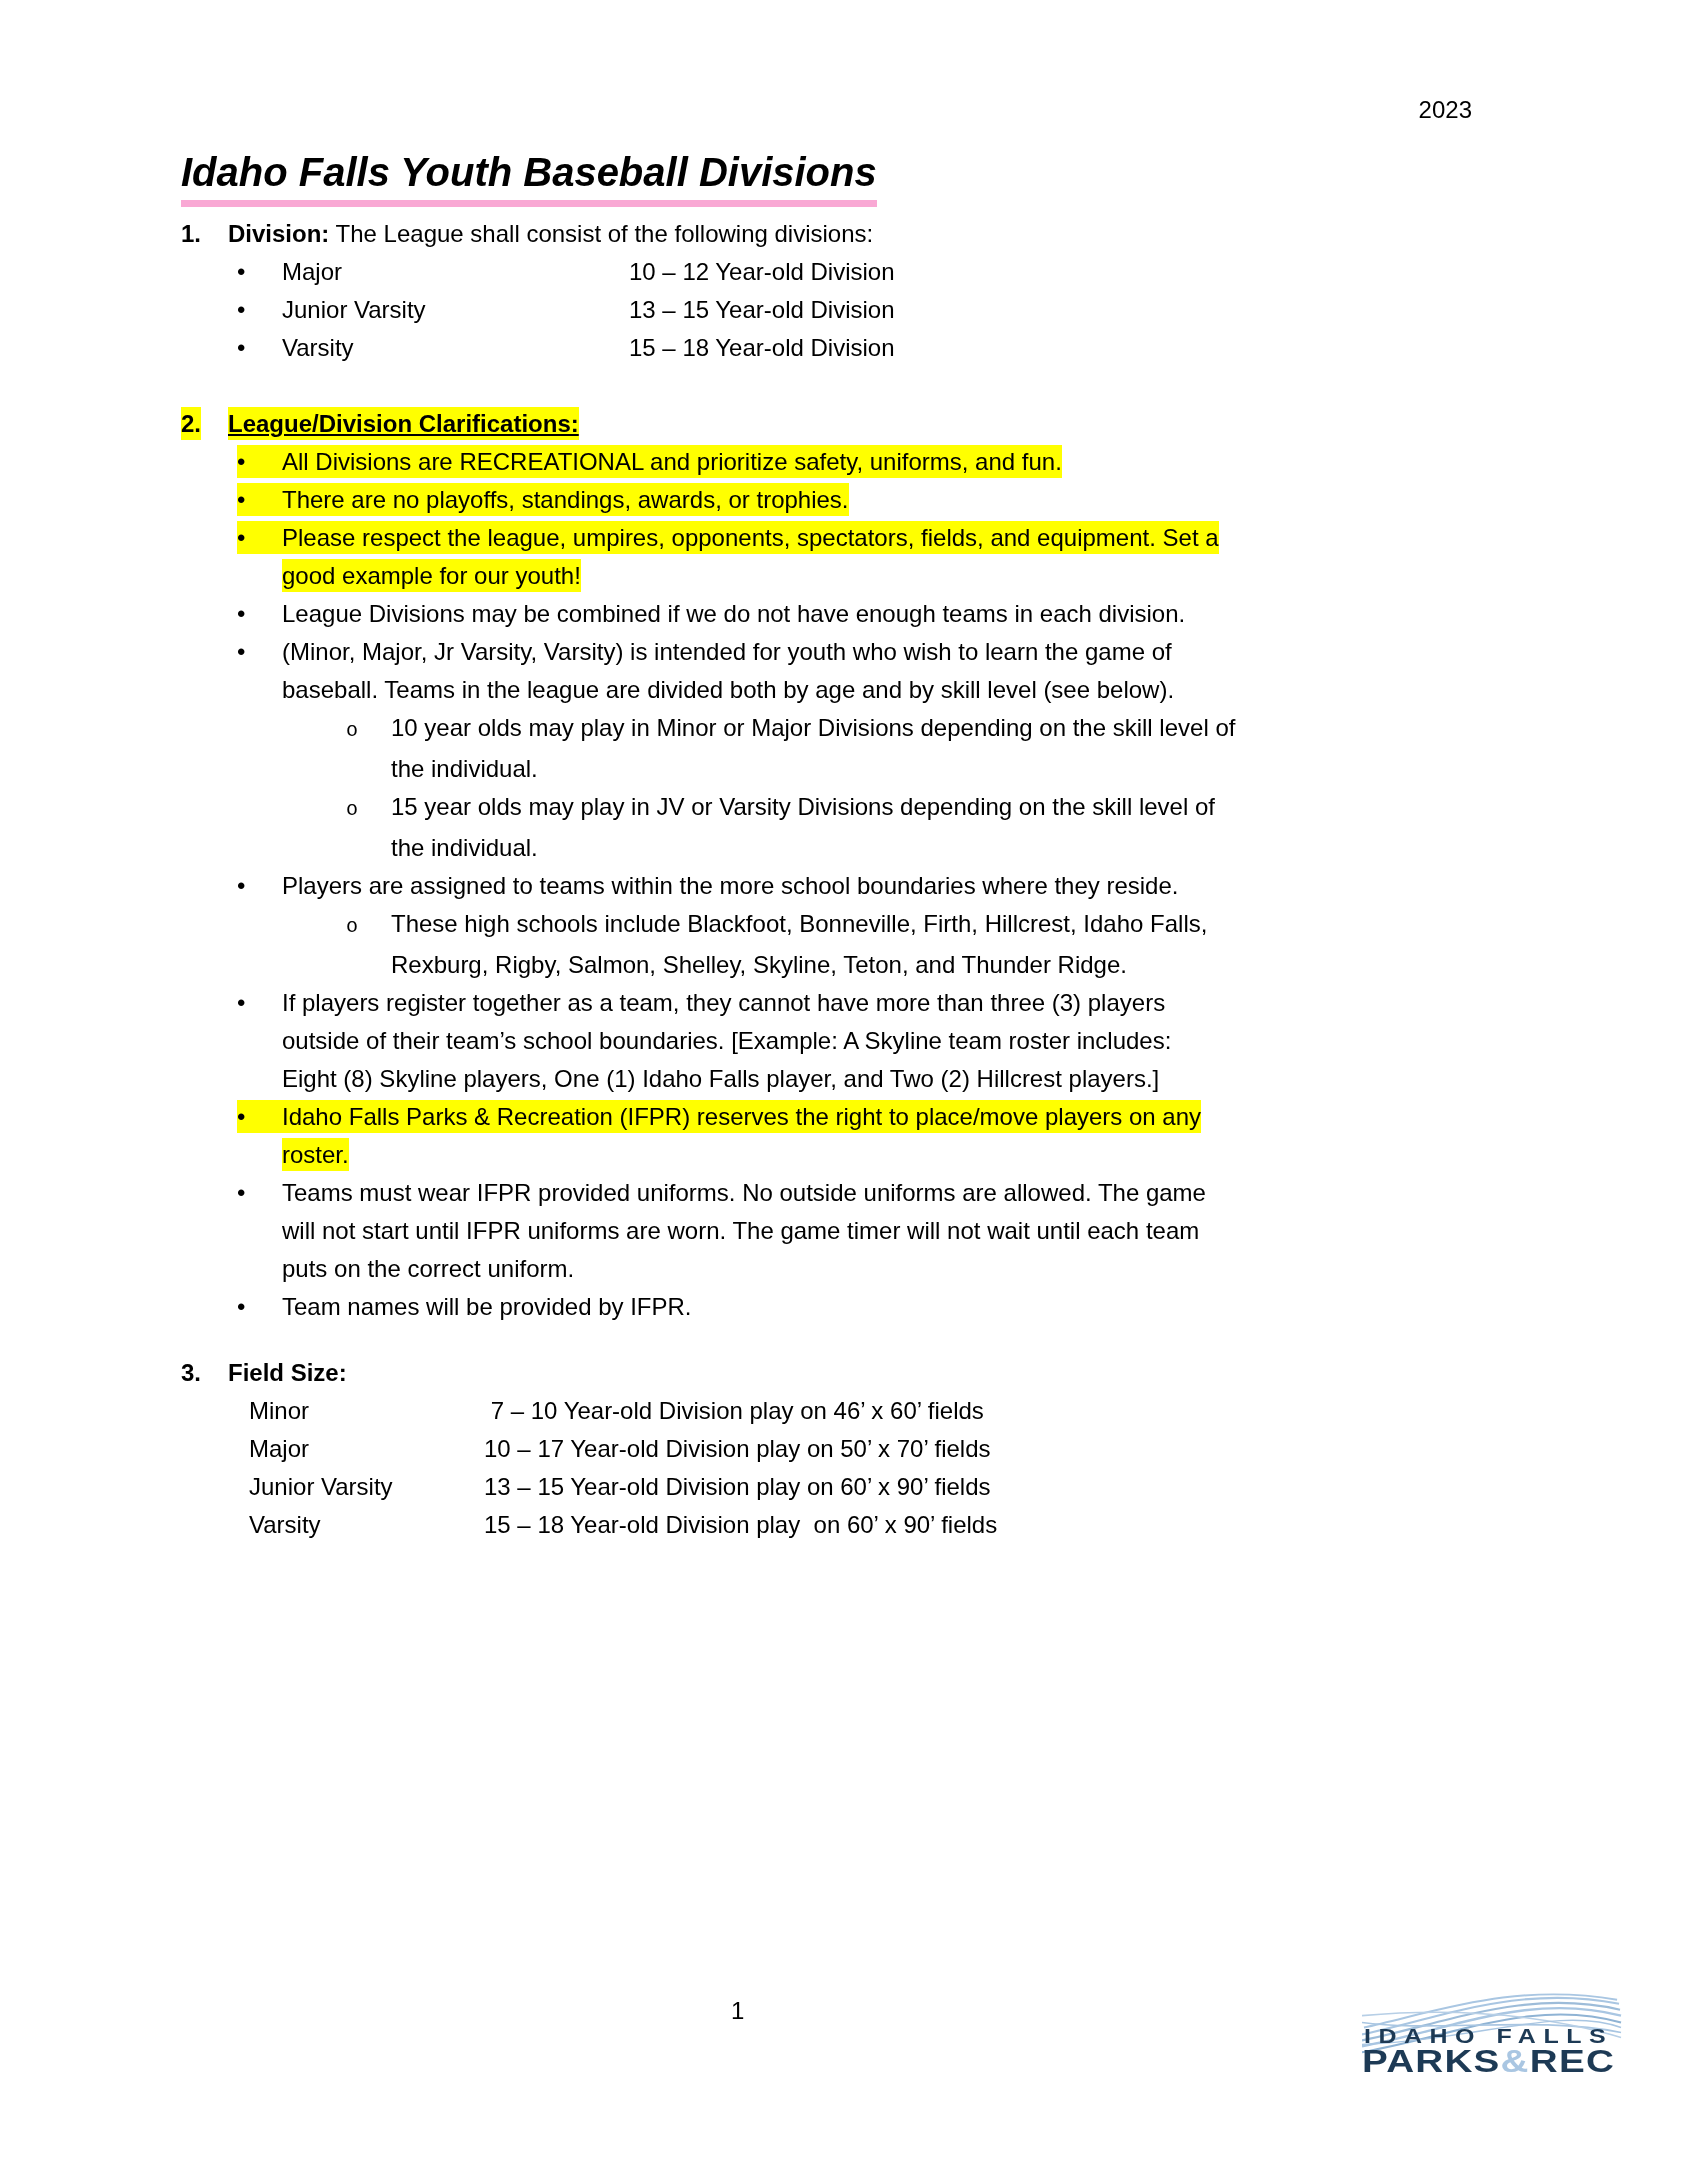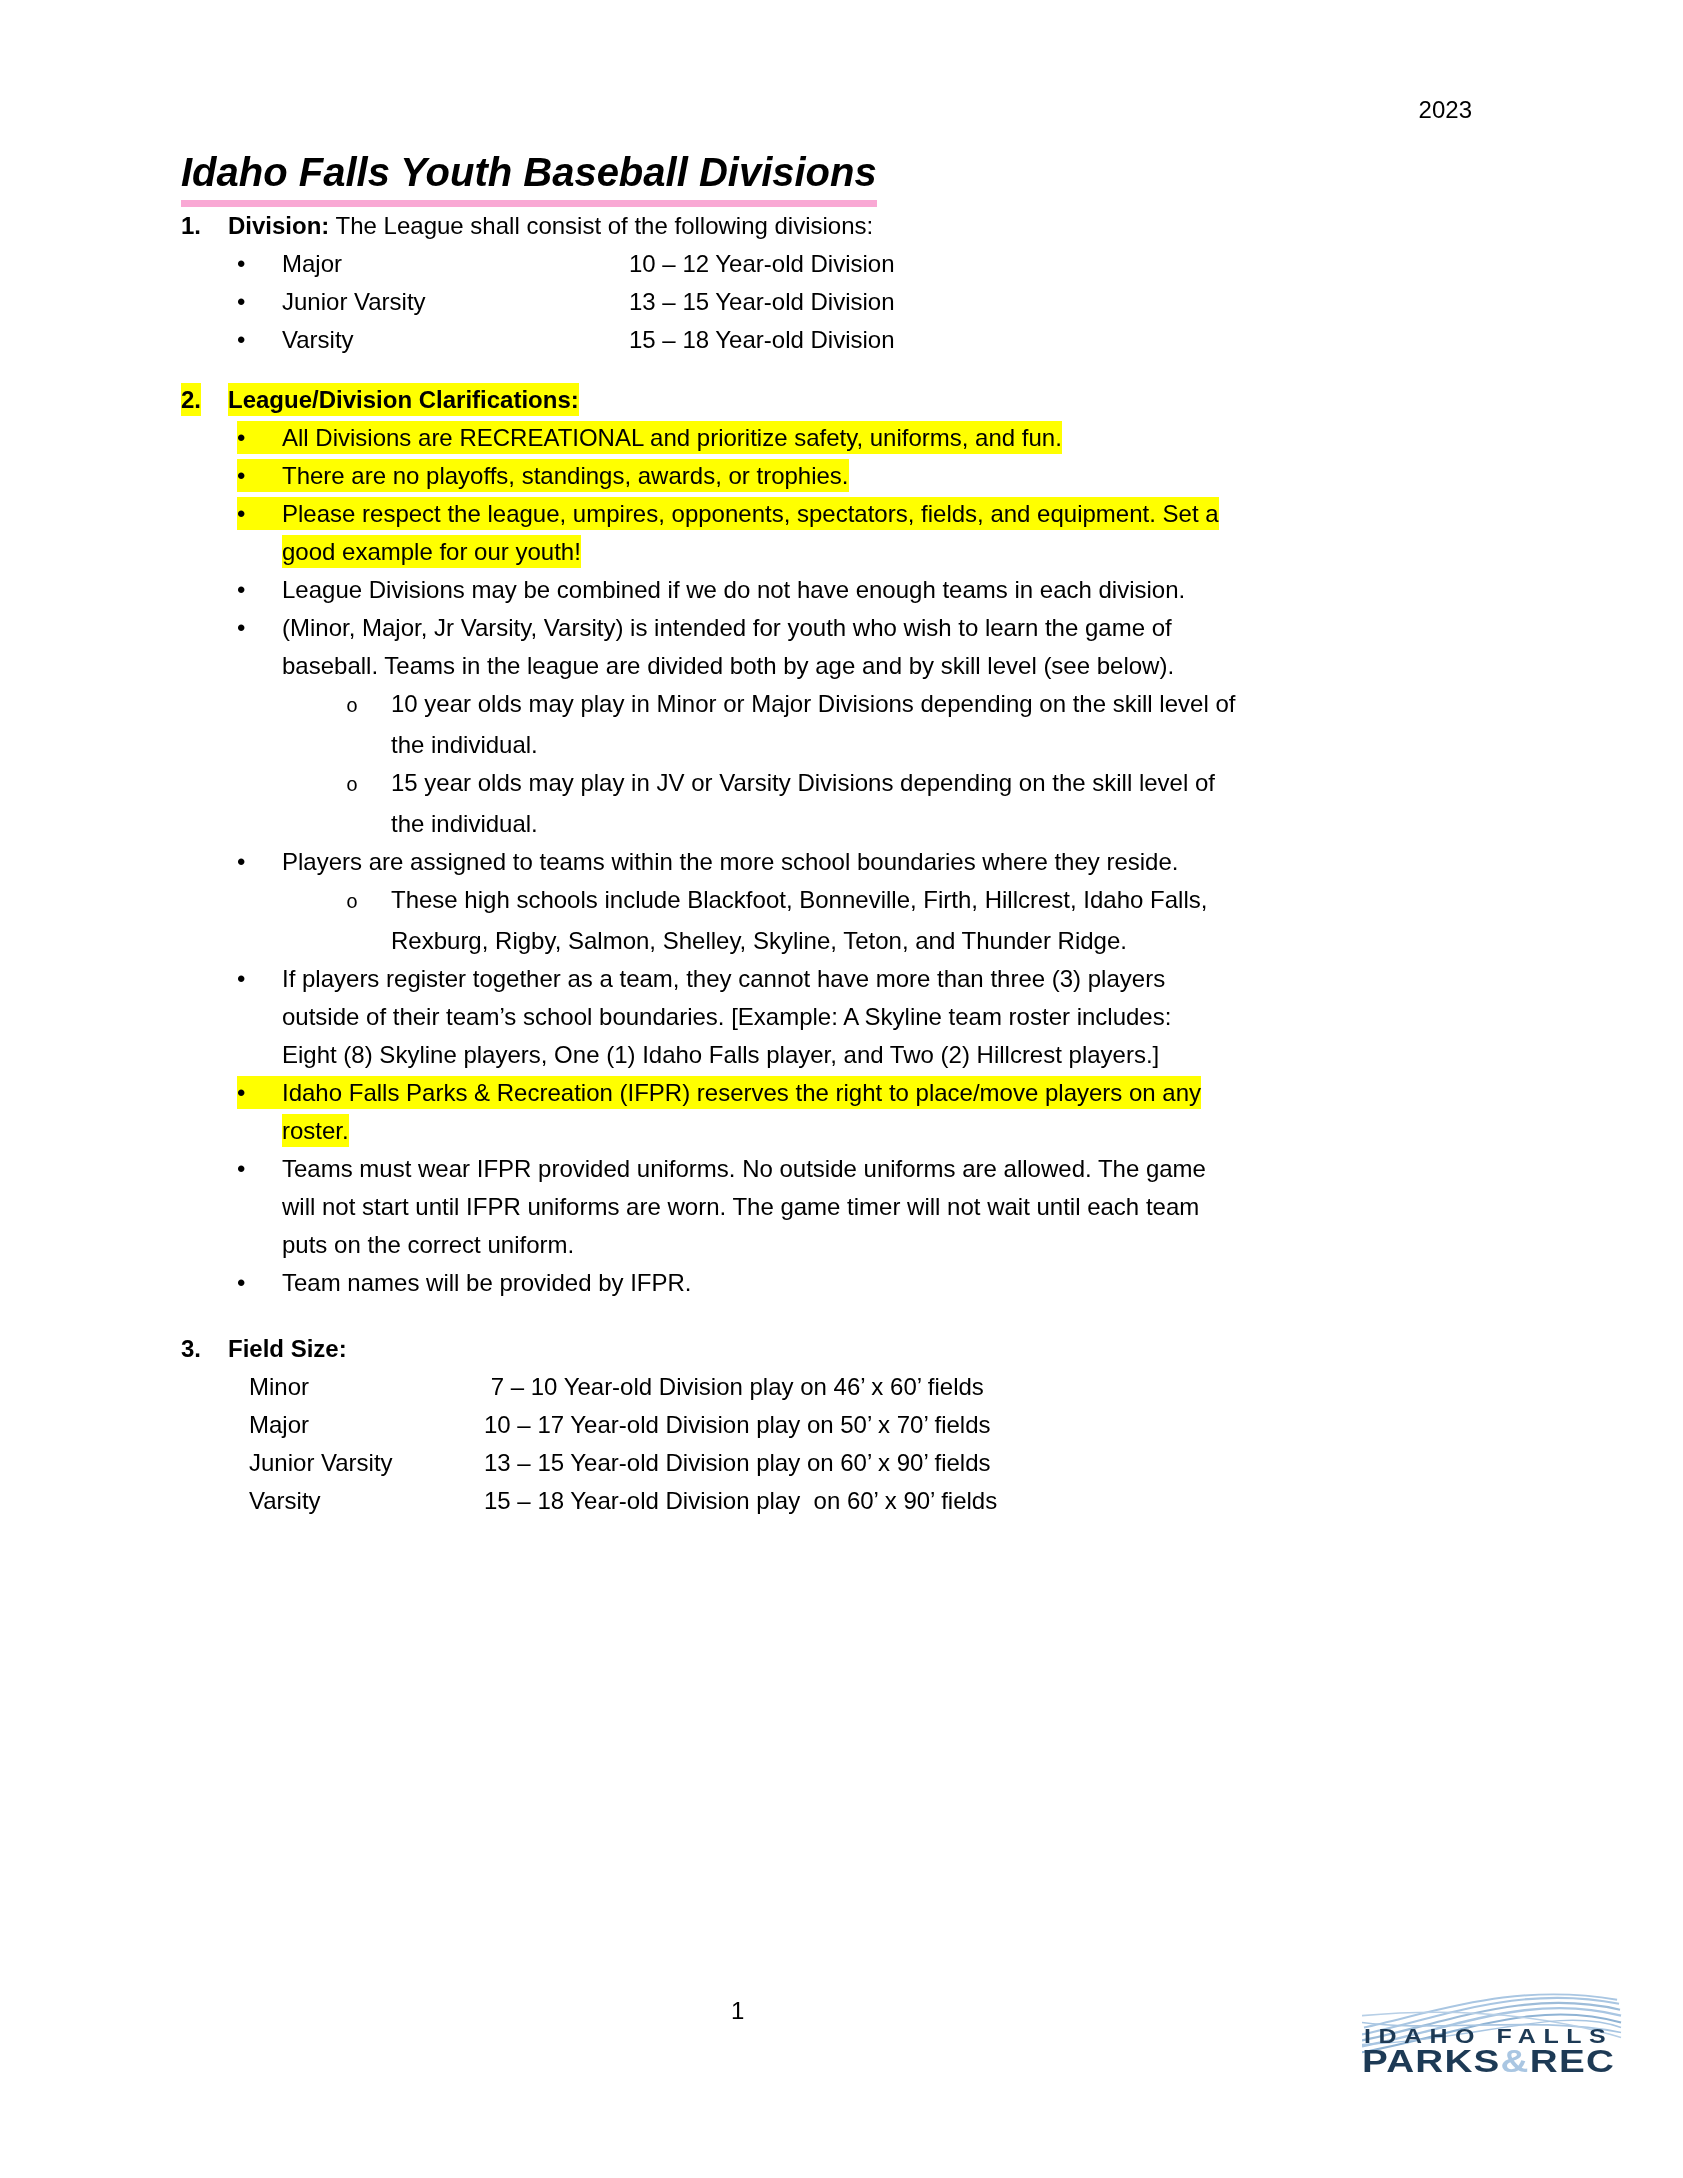--- a/index.html
+++ b/index.html
@@ -10,22 +10,22 @@
   }
   .content { position:absolute; left:181px; top:0; width:1386px; }
   .body-text { font-size:24px; line-height:38px; }
   .year { margin-top:91px; width:1291px; text-align:right; font-size:24px; line-height:38px; }
   .title-line { margin-top:18px; line-height:50px; }
   .doc-title {
     display:inline-block; font-size:40px; font-weight:bold; font-style:italic;
     border-bottom:7px solid #f9a8d4; padding-bottom:3px; letter-spacing:0px;
   }
   .hline { margin:0; }
-  .h1gap { }
-  .h2gap { margin-top:22px; }
+  .h1gap { margin-top:8px; }
+  .h2gap { margin-top:38px;text-decoration:underline; }
   .h3gap { margin-top:28px; }
   .bold { font-weight:bold; }
   .hnum { display:inline-block; width:47px; text-indent:0; }
   .li  { padding-left:101px; text-indent:-45px; }
   .li2 { padding-left:210px; text-indent:-45px; }
   .mark  { display:inline-block; width:45px; text-indent:0; }
   .mark2 { display:inline-block; width:45px; text-indent:0; font-family:"Liberation Mono",monospace; font-size:20px; }
   .txt { white-space:pre; }
   .hl { background:#ffff00; padding:3px 0; }
   .dname { display:inline-block; width:347px; text-indent:0; }

